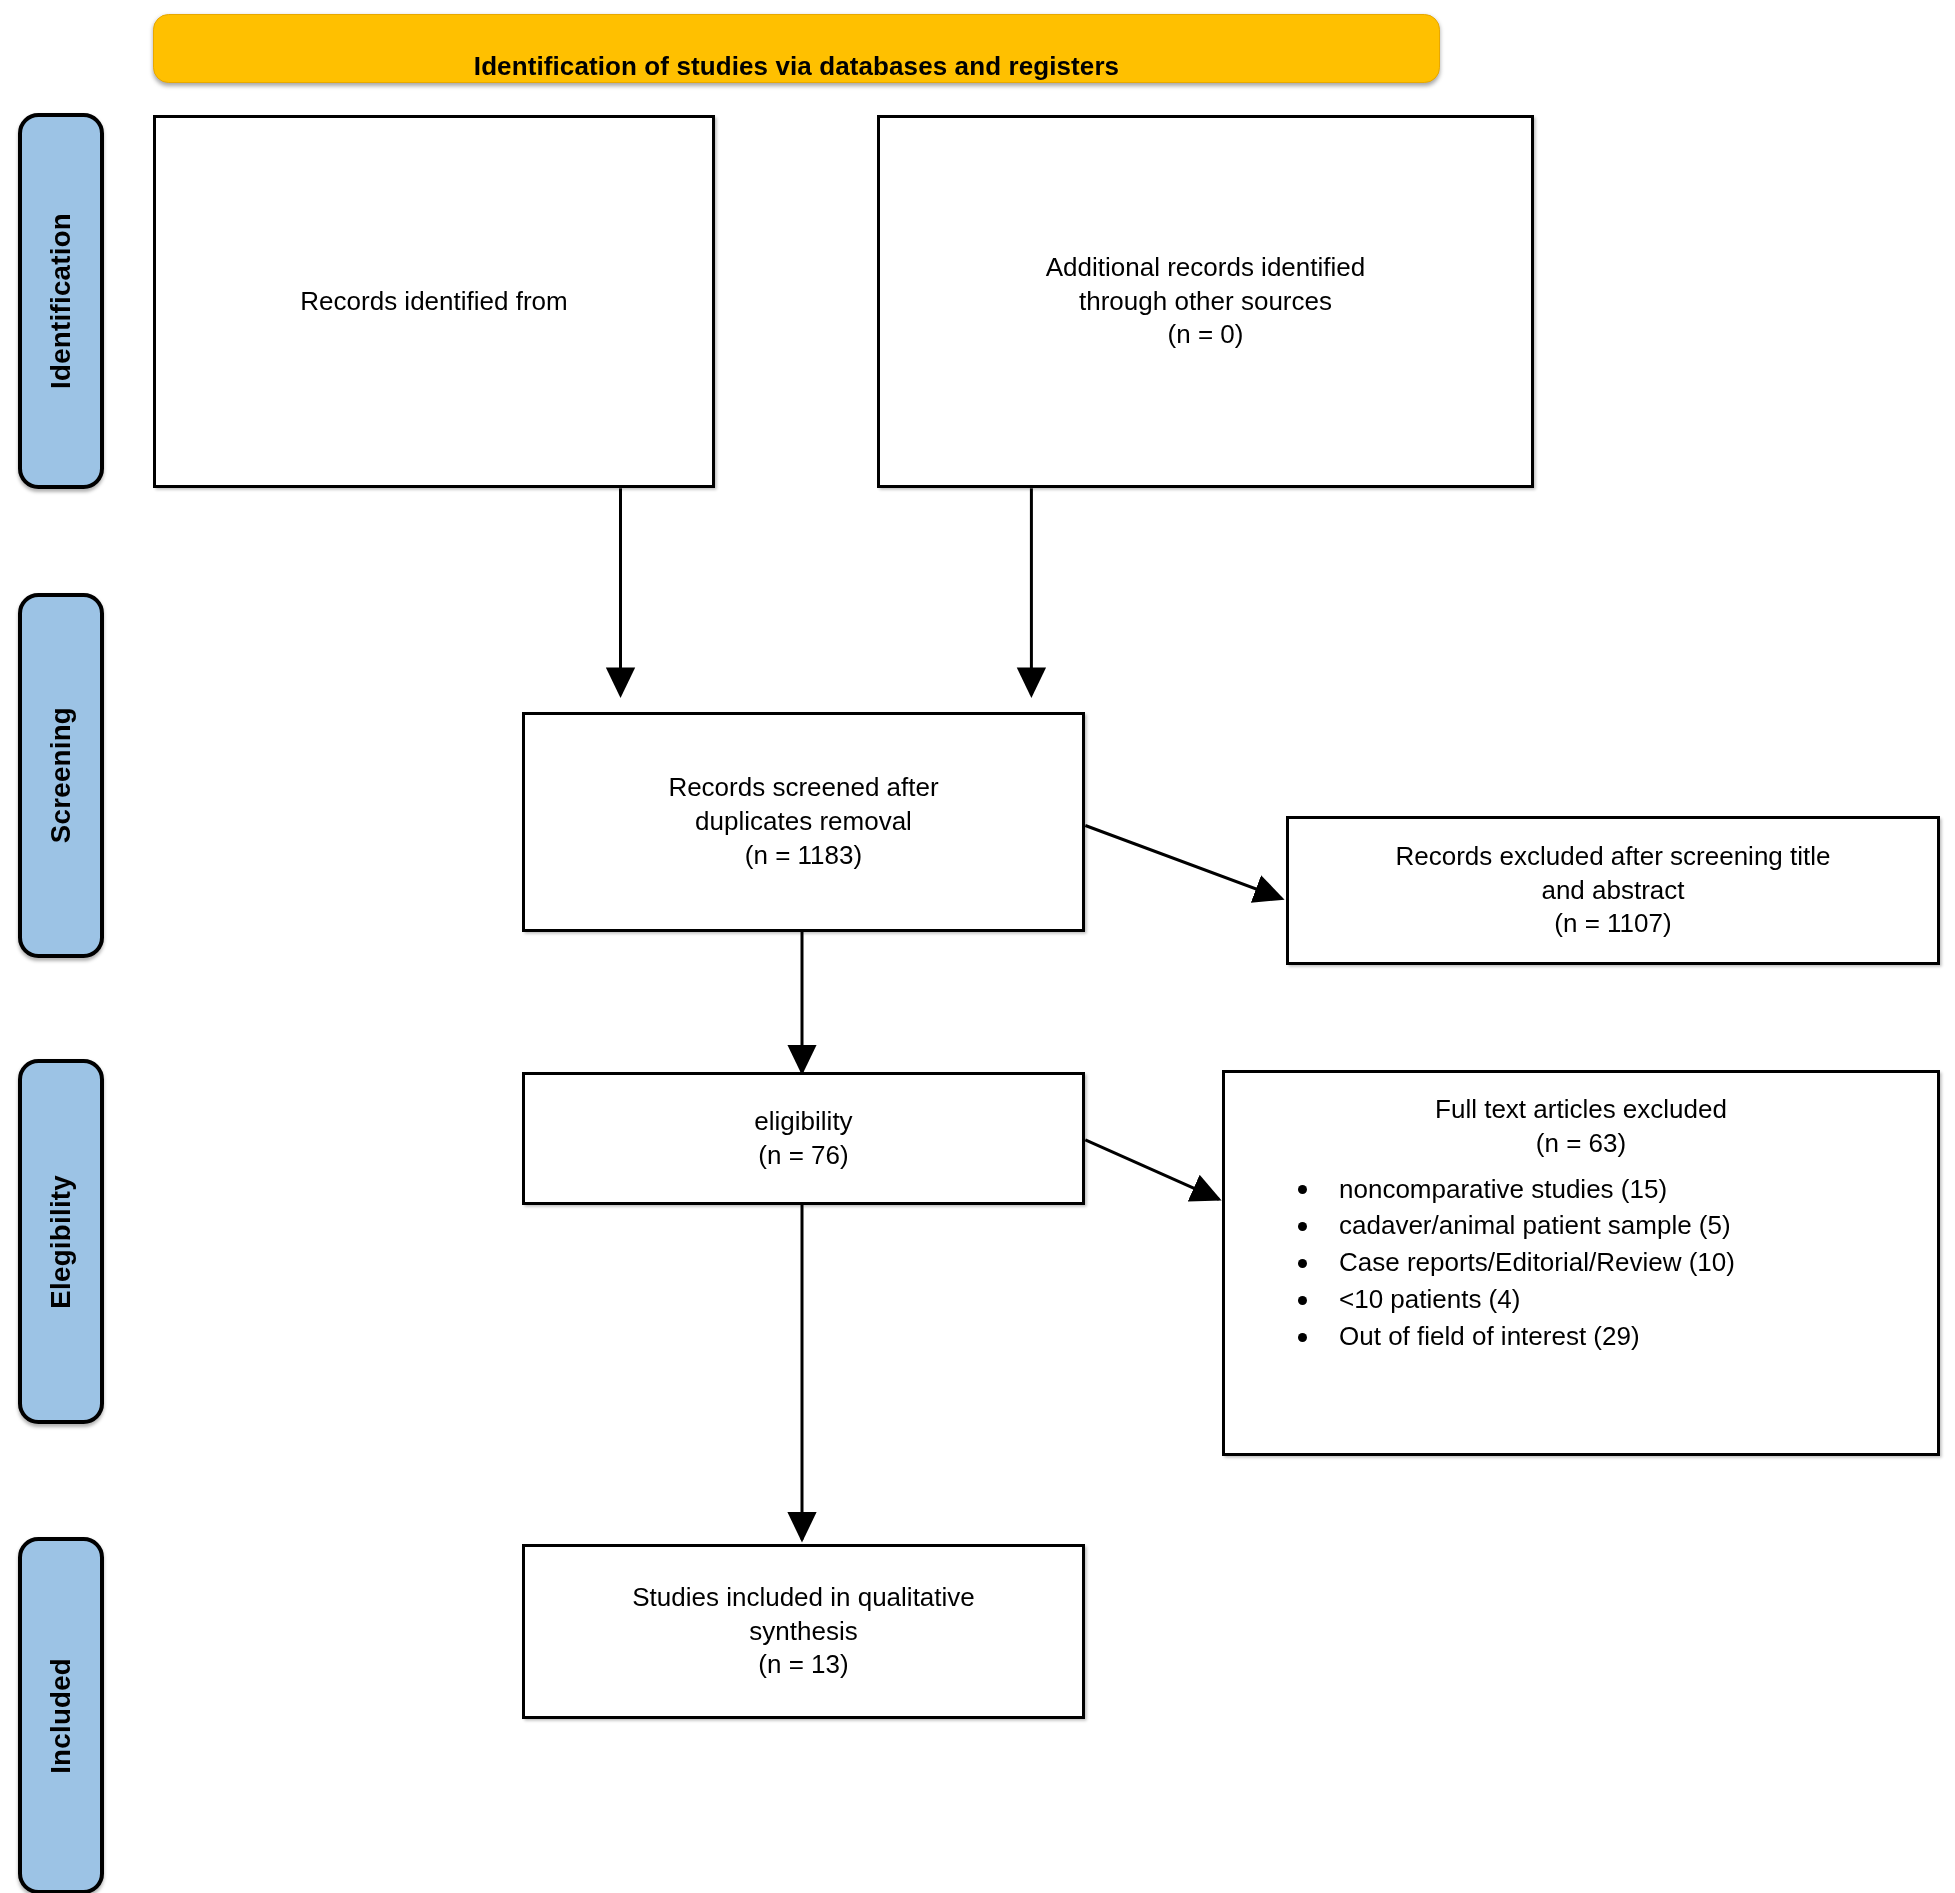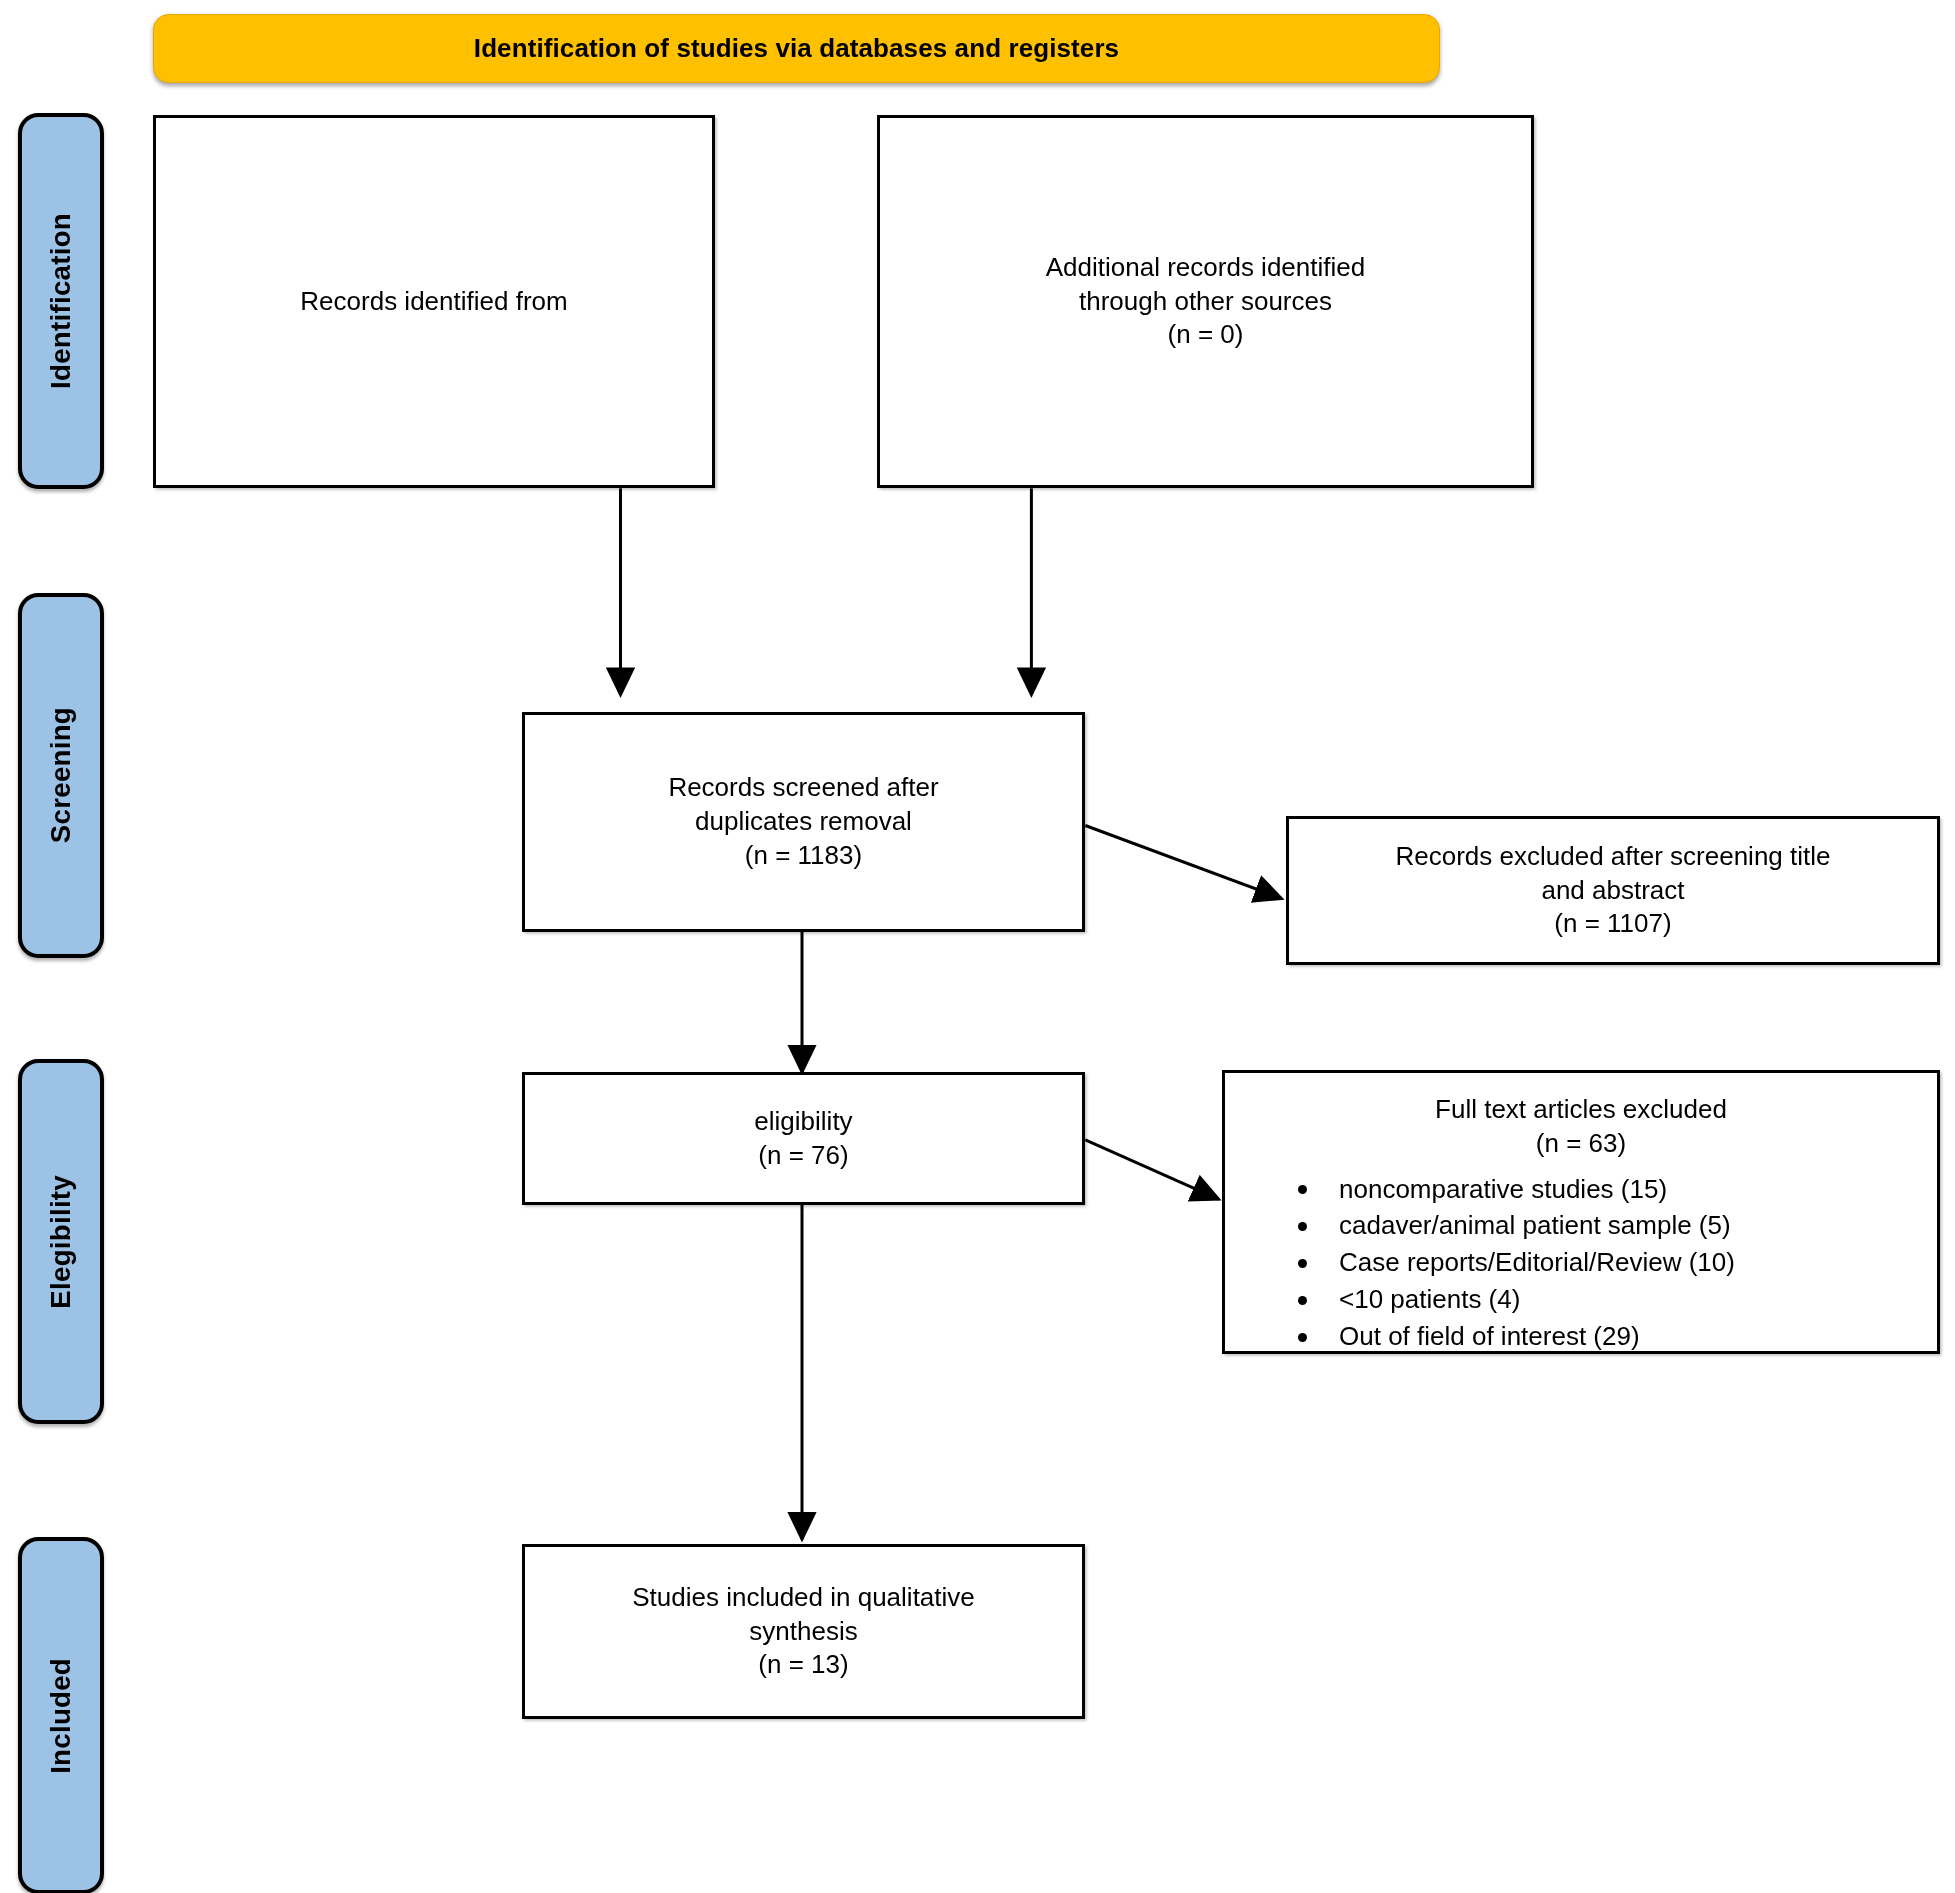--- a/index.html
+++ b/index.html
@@ -136,21 +136,21 @@
 
     <line x1="1812" y1="1378" x2="2140" y2="1500" stroke="#000000" stroke-width="5" marker-end="url(#ah)"></line>
 
     <line x1="1339" y1="1552" x2="1339" y2="1790" stroke="#000000" stroke-width="5" marker-end="url(#ah)"></line>
 
     <line x1="1812" y1="1903" x2="2035" y2="2002" stroke="#000000" stroke-width="5" marker-end="url(#ah)"></line>
 
     <line x1="1339" y1="2010" x2="1339" y2="2570" stroke="#000000" stroke-width="5" marker-end="url(#ah)"></line>
   </svg>
 
-  <div class="banner" style="left:153px; top:14.4px; width:1287px; height:69px;">
+  <div class="banner" style="left:153px; top:14.4px; width:1287px; height:69px;align-items:flex-end;">
     <span class="banner-text">Identification of studies via databases and registers</span>
   </div>
 
   <div class="stage" style="left:18px; top:113px; width:86px; height:376px;">
     <span class="stage-label">Identification</span>
   </div>
 
   <div class="stage" style="left:18px; top:593px; width:86px; height:365px;">
     <span class="stage-label">Screening</span>
   </div>
@@ -193,21 +193,21 @@
     </div>
   </div>
 
   <div class="box" style="left:522px; top:1072px; width:563px; height:133px;">
     <div class="box-inner">
       <div class="box-line">eligibility</div>
       <div class="box-line">(n = 76)</div>
     </div>
   </div>
 
-  <div class="box listbox" style="left:1222px; top:1070px; width:718px; height:284px;">
+  <div class="box listbox" style="left:1222px; top:1070px; width:718px; height:386px;">
     <div class="box-inner">
       <div class="box-line">Full text articles excluded</div>
       <div class="box-line">(n = 63)</div>
       <ul class="bullet-list">
         <li>noncomparative studies (15)</li>
         <li>cadaver/animal patient sample (5)</li>
         <li>Case reports/Editorial/Review (10)</li>
         <li>&lt;10 patients (4)</li>
         <li>Out of field of interest (29)</li>
       </ul>

